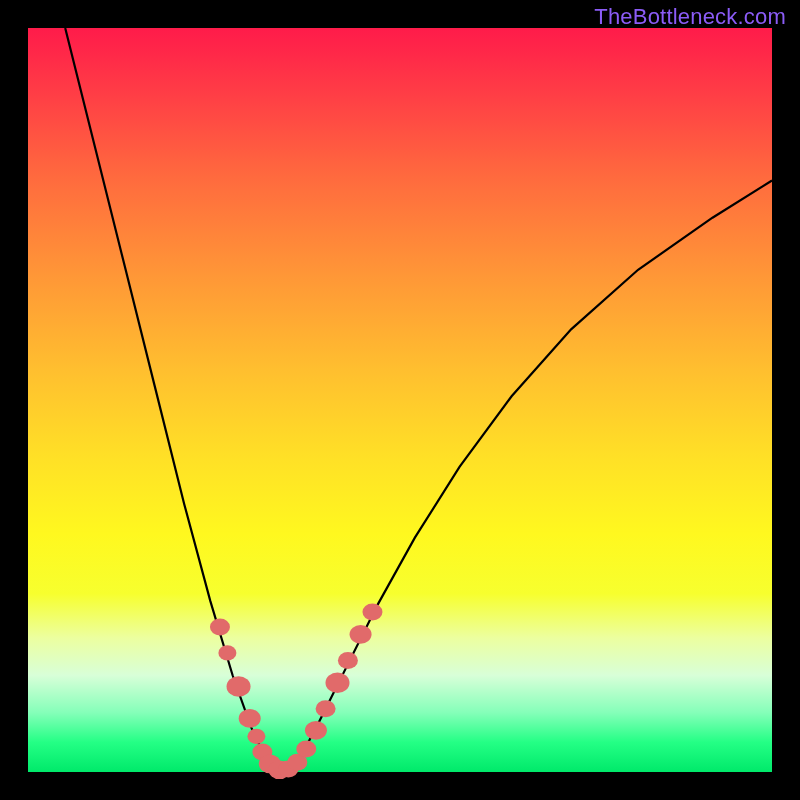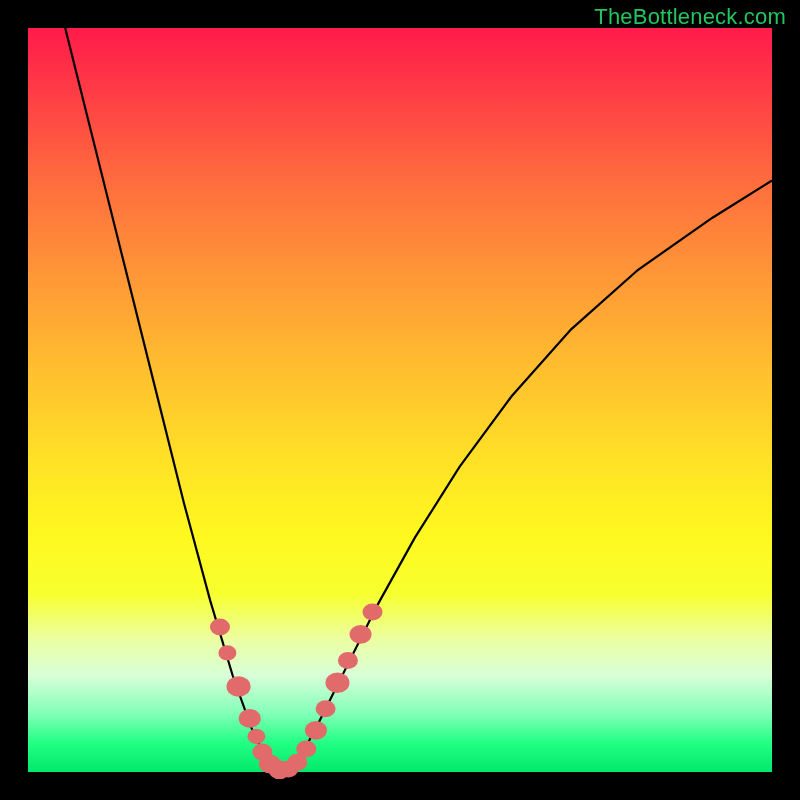--- a/index.html
+++ b/index.html
@@ -14,21 +14,21 @@
   .frame {
     position: relative;
     width: 800px;
     height: 800px;
     background: #000;
   }
   .watermark {
     position: absolute;
     top: 4px;
     right: 14px;
-    color: #22c55e;
+    color: #8b5cf6;
     font-size: 22px;
     font-weight: 500;
     letter-spacing: 0.2px;
     z-index: 5;
   }
   .plot-area {
     position: absolute;
     left: 28px;
     top: 28px;
     width: 744px;

